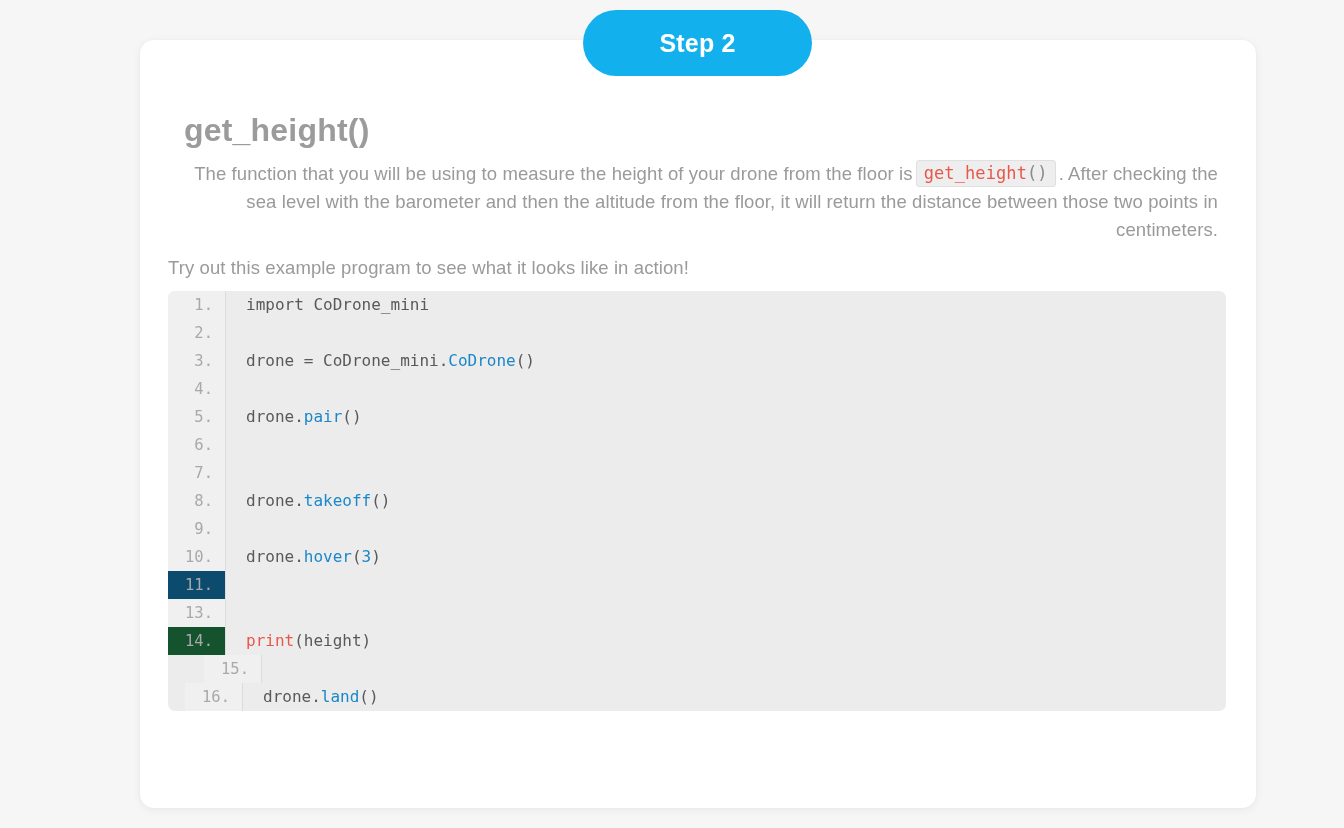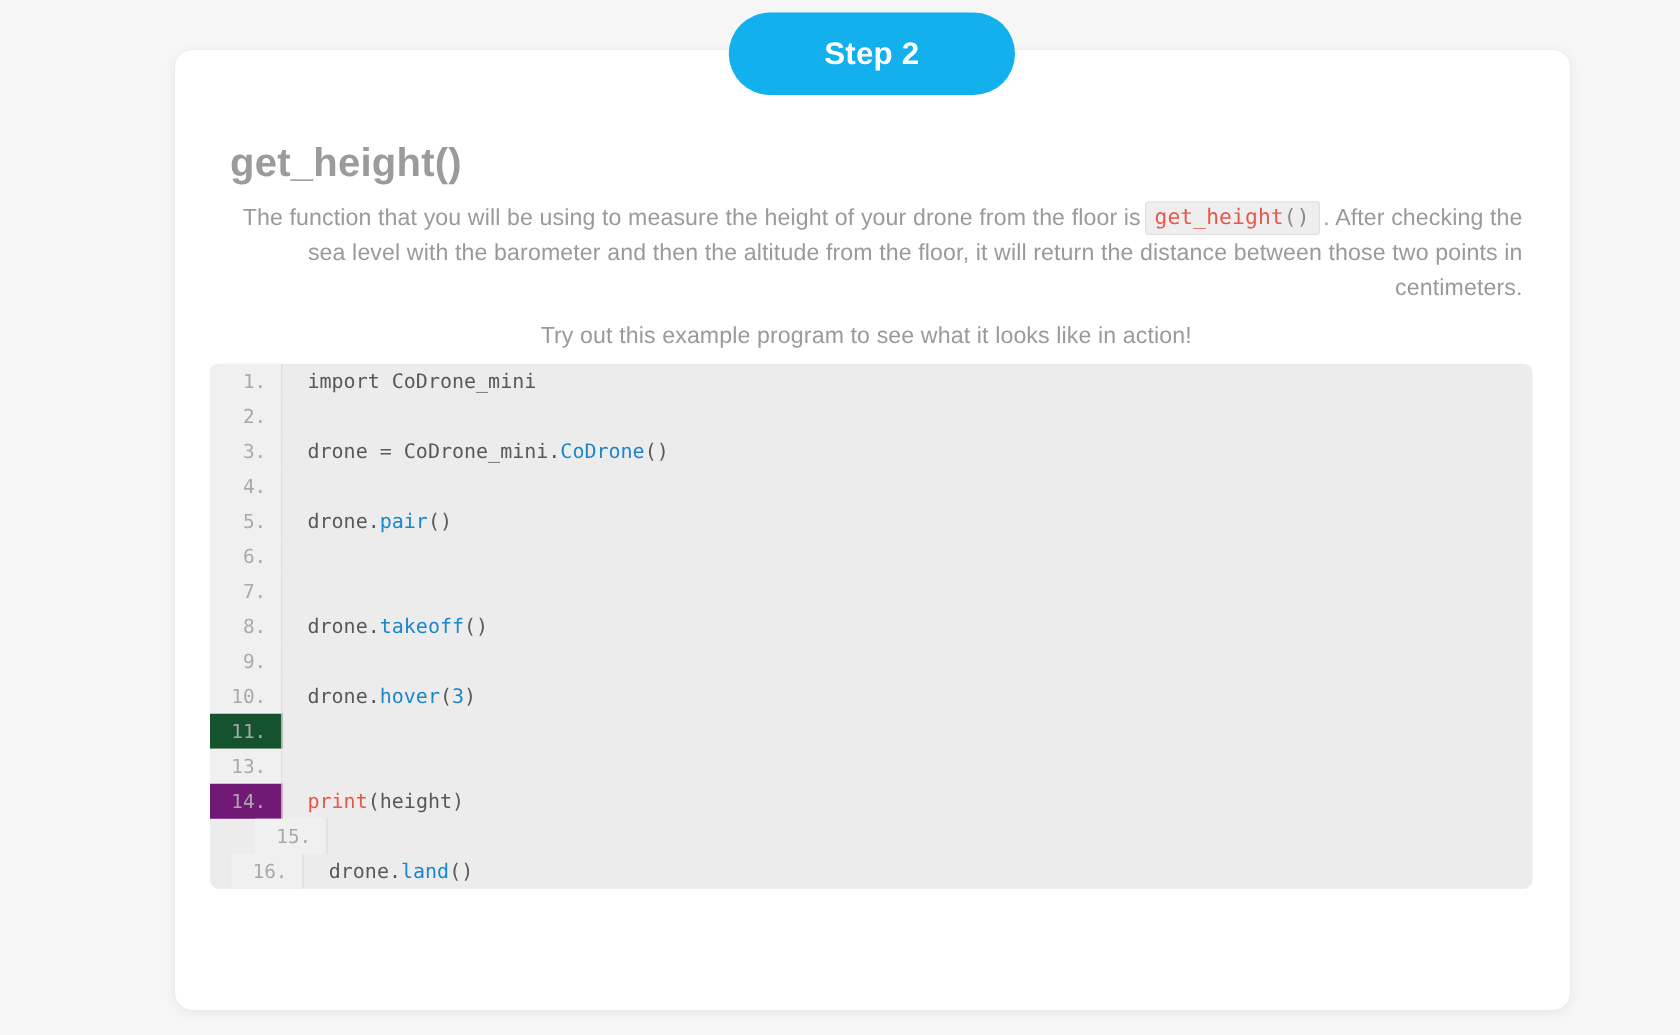--- a/index.html
+++ b/index.html
@@ -74,21 +74,21 @@
     position: absolute;
     left: 168px;
     width: 1050px;
     font-size: 18.5px;
     line-height: 28px;
     color: #9a9a9a;
     z-index: 2;
     letter-spacing: 0.1px;
   }
   .paragraph.p1 { top: 160px; text-align: right; }
-  .paragraph.p2 { top: 254px; text-align: center; }
+  .paragraph.p2 { top: 254px; }
 
   .inline-code {
     display: inline-block;
     background: #eeeeee;
     border: 1px solid #e0e0e0;
     border-radius: 3px;
     font-family: "DejaVu Sans Mono", monospace;
     font-size: 17px;
     line-height: 20px;
     padding: 2px 7px 3px 7px;
@@ -198,29 +198,29 @@
       </div>
       <div class="code-row">
         <div class="gutter" style="background: rgb(240, 240, 240);">9.</div>
         <div class="code-text"></div>
       </div>
       <div class="code-row">
         <div class="gutter" style="background: rgb(240, 240, 240);">10.</div>
         <div class="code-text"><span class="tok-plain">drone.</span><span class="tok-fn">hover</span><span class="tok-plain">(</span><span class="tok-num">3</span><span class="tok-plain">)</span></div>
       </div>
       <div class="code-row">
-        <div class="gutter" style="background: #14532d;">11.</div>
+        <div class="gutter" style="background: #0c4a6e;">11.</div>
         <div class="code-text"></div>
       </div>
       <div class="code-row">
         <div class="gutter" style="background: rgb(240, 240, 240);">13.</div>
         <div class="code-text"></div>
       </div>
       <div class="code-row">
-        <div class="gutter" style="background: #701a75;">14.</div>
+        <div class="gutter" style="background: #14532d;">14.</div>
         <div class="code-text"><span class="tok-bi">print</span><span class="tok-plain">(height)</span></div>
       </div>
       <div class="code-row">
         <div class="gutter" style="background: rgb(240, 240, 240); margin-left: 36px;">15.</div>
         <div class="code-text"></div>
       </div>
       <div class="code-row">
         <div class="gutter" style="background: rgb(240, 240, 240); margin-left: 17px;">16.</div>
         <div class="code-text"><span class="tok-plain">drone.</span><span class="tok-fn">land</span><span class="tok-plain">()</span></div>
       </div>

